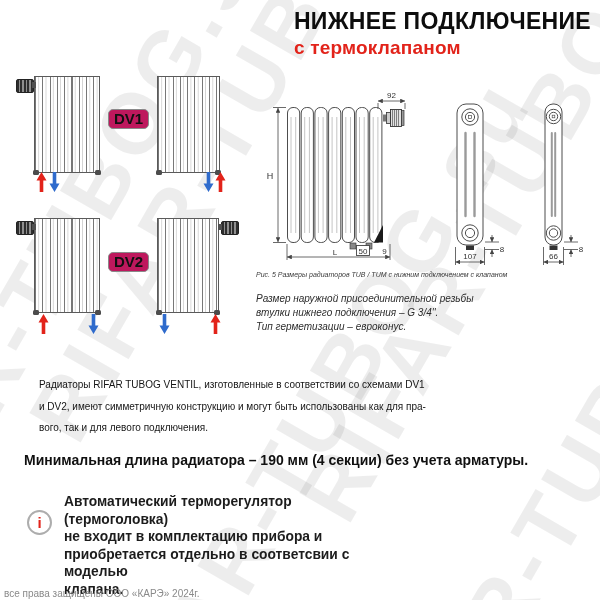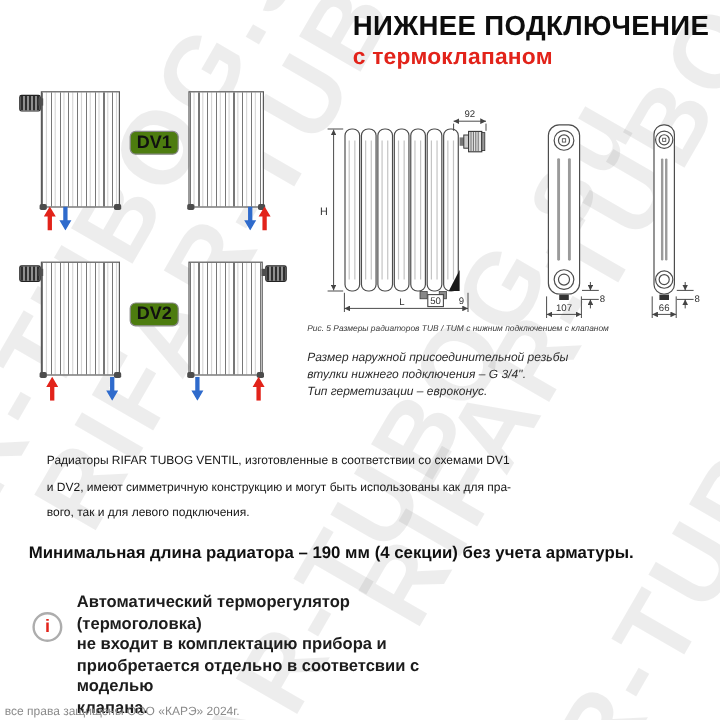--- a/index.html
+++ b/index.html
@@ -17,21 +17,21 @@
                   #d4d4d4 3.7px,#fff 4.6px,#fff 7.3px);}
   .rad::before,.rad::after{content:"";position:absolute;bottom:-3px;width:6px;height:5px;
        background:#4c4c4c;border-radius:1.5px;}
   .rad::before{left:-2px;} .rad::after{right:-2px;}
   .thead{position:absolute;width:16px;height:12px;border:1px solid #222;border-radius:2px;
        background:repeating-linear-gradient(90deg,#2e2e2e 0 2px,#8f8f8f 2px 3.5px);}
   .tneck{position:absolute;width:4px;height:6px;background:#4f4f4f;}
   .arrow{position:absolute;width:11px;height:20px;}
   .arrow svg{display:block;}
   .arrow.down svg{transform:rotate(180deg);}
-  .dvlabel{position:absolute;border:1.5px solid #8a8a8a;border-radius:5px;background:#4d7c0f;
+  .dvlabel{position:absolute;border:1.5px solid #8a8a8a;border-radius:5px;background:#be185d;
        font-weight:700;font-size:15px;height:18px;line-height:18px;padding:0 5px;color:#101010;}
   .drawing{position:absolute;left:262px;top:76px;}
   svg text{font-family:"Liberation Sans","DejaVu Sans",sans-serif;}
   .caption{position:absolute;left:256px;top:271px;font-style:italic;font-size:7px;color:#3a3a3a;}
   .thread{position:absolute;left:256px;top:292px;font-style:italic;font-size:10px;
        line-height:14px;color:#2c2c2c;white-space:pre-line;}
   .para{position:absolute;left:24px;top:374px;width:574px;font-size:10px;
        line-height:21.5px;color:#151515;white-space:pre-line;margin-left:15px;}
   .minlen{position:absolute;left:24px;top:452px;font-size:14px;font-weight:700;color:#101010;}
   .noteicon{position:absolute;left:27px;top:510px;width:25px;height:25px;border-radius:50%;

